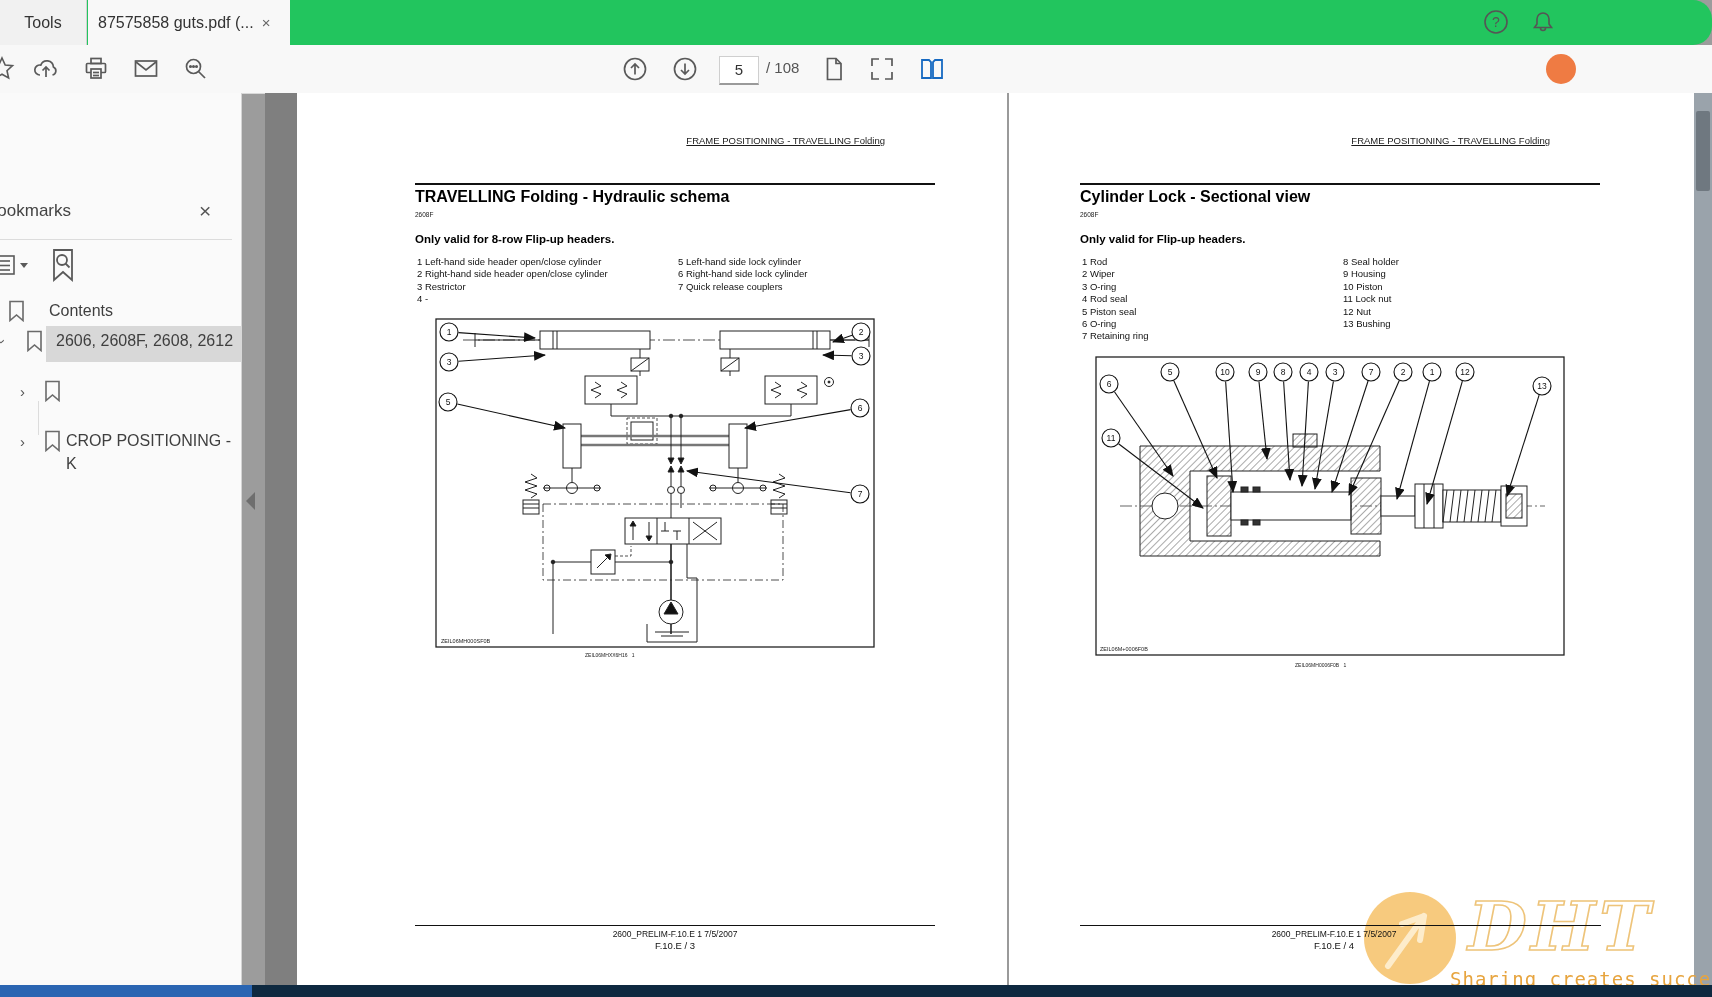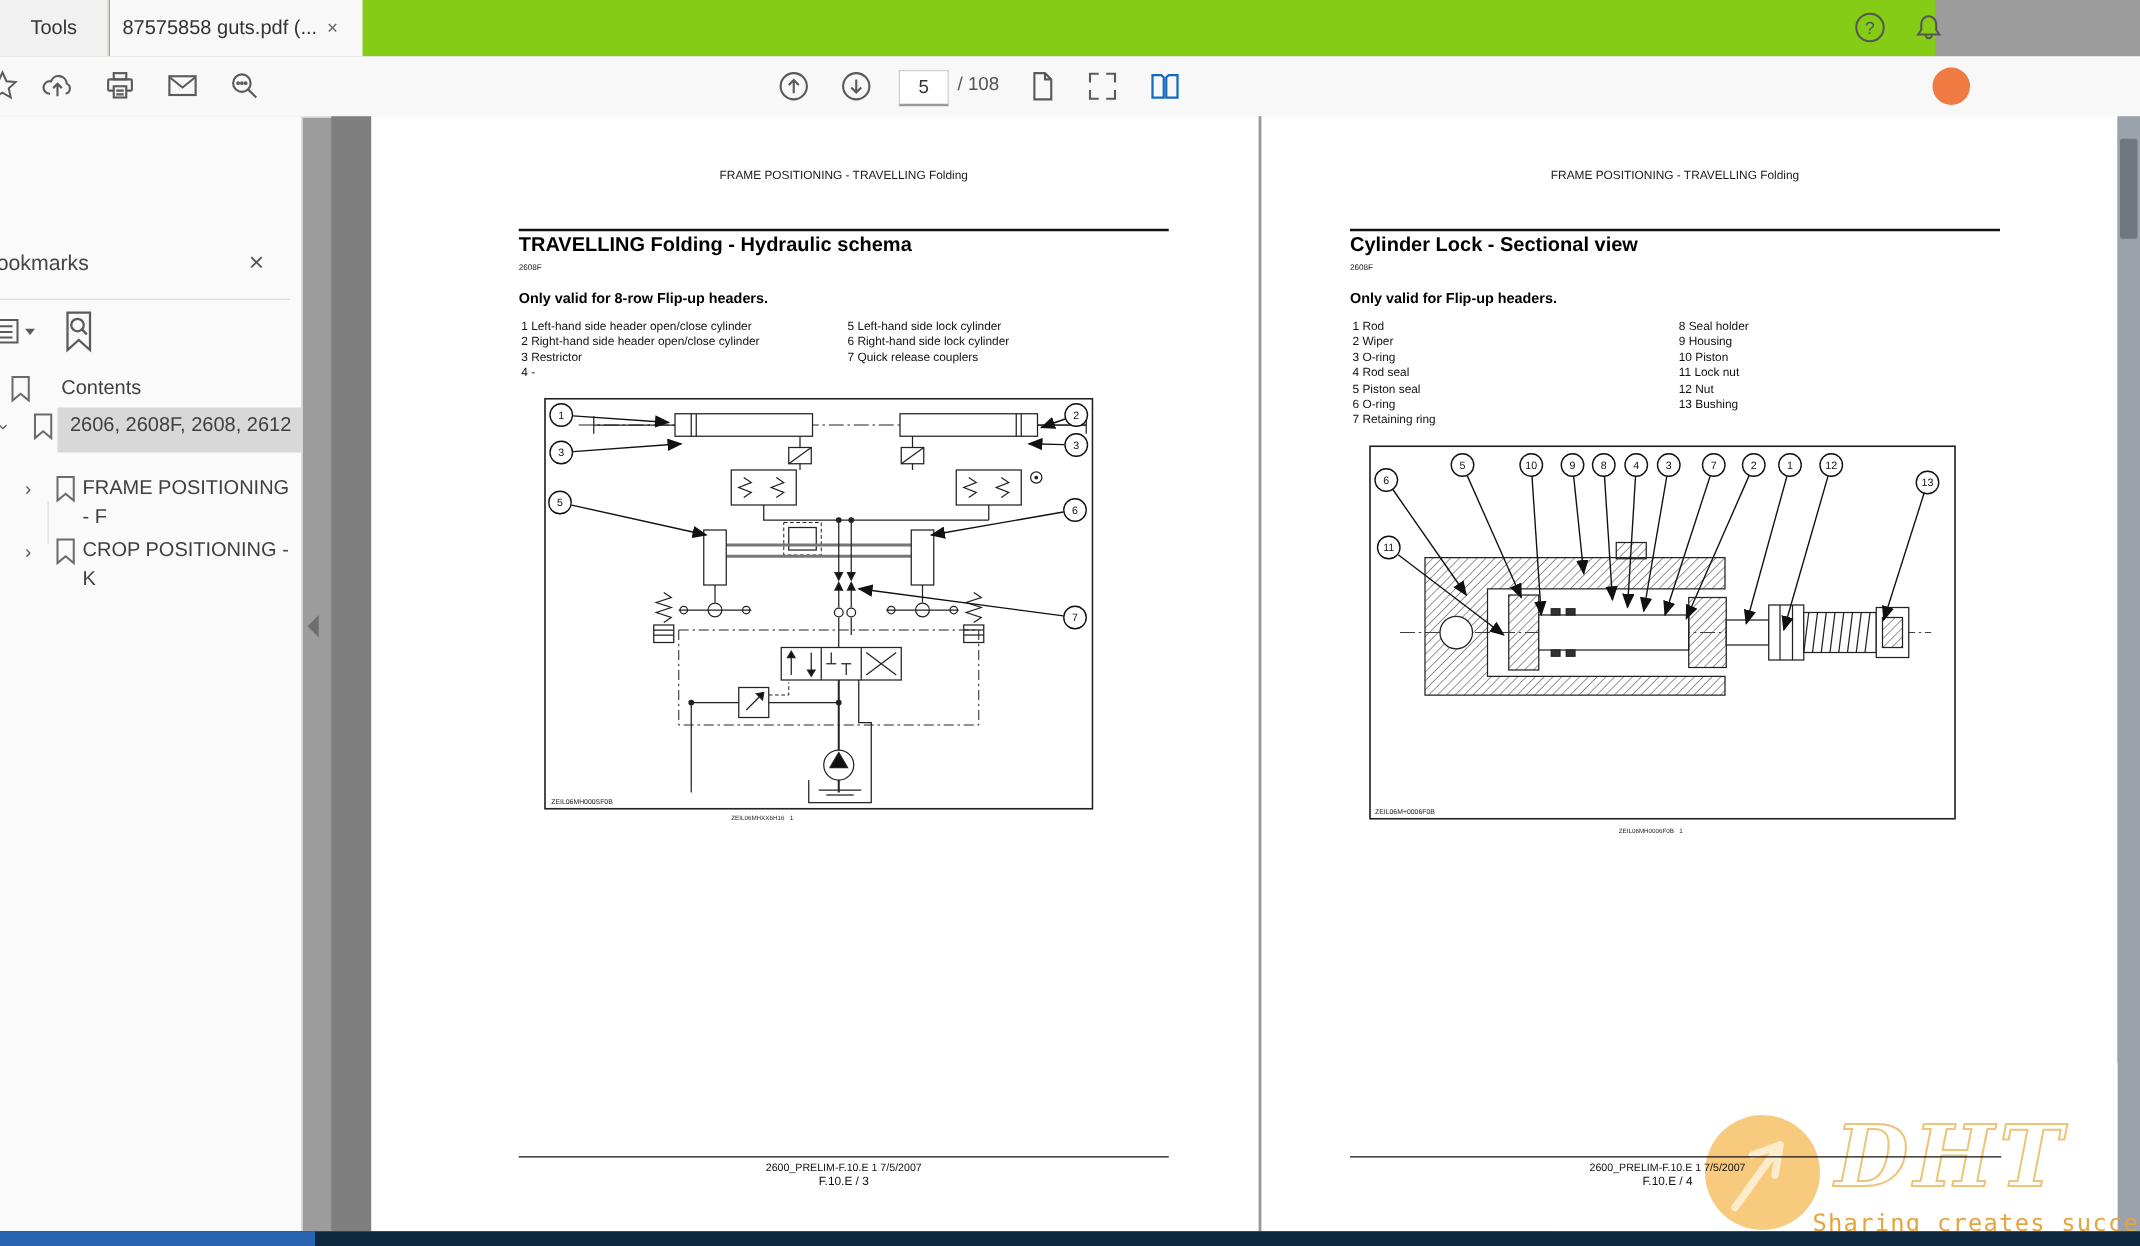--- a/index.html
+++ b/index.html
@@ -1,19 +1,19 @@
 <!DOCTYPE html>
 <html><head>
 <meta charset="utf-8">
 <style>
   html,body{margin:0;padding:0;}
   .app{position:relative;width:1712px;height:997px;overflow:hidden;
        font-family:"Liberation Sans","DejaVu Sans",sans-serif;background:#9c9c9c;}
   
-  .tabbar{position:absolute;left:0;top:0;width:1548px;height:45px;background:#84cc16;}
+  .tabbar{position:absolute;left:0;top:0;width:1712px;height:45px;background:#22c55e;border-radius:19px;}
   .tab{position:absolute;top:0;height:45px;display:flex;align-items:center;font-size:16px;color:#333;}
   .tab.tools{left:0;width:86px;background:#f1f1f1;border-right:1px solid #d2d2d2;justify-content:center;}
   .tab.doc{left:88px;width:202px;background:#f8f8f8;padding:12px 10px;box-sizing:border-box;}
   .tab.doc .close{margin-left:8px;color:#666;font-size:15px;cursor:default;}
   .tb-right-ic{position:absolute;top:8px;width:28px;height:28px;color:#555;}
   
   .toolbar{position:absolute;left:0;top:45px;width:1712px;height:48px;background:#f8f8f8;border-bottom:1px solid #d9d9d9;}
   .ticon{position:absolute;top:10px;width:28px;height:28px;}
   .ticon svg{width:28px;height:28px;}
   .pgbox{position:absolute;left:719px;top:56px;width:38px;height:26px;background:#fff;border:1px solid #cfcfcf;
@@ -32,21 +32,21 @@
   .chev{position:absolute;color:#555;font-size:15px;}
   .chev.down{transform:rotate(90deg);}
   .ribbon{position:absolute;width:17px;height:22px;}
   .sb-label{position:absolute;line-height:23px;white-space:pre;}
   .collapse{position:absolute;left:246px;top:492px;width:0;height:0;border-top:9px solid transparent;
             border-bottom:9px solid transparent;border-right:9px solid #6e6e6e;}
   
   .strip{position:absolute;left:265px;top:93px;width:32px;height:892px;background:#7f7f7f;}
   .page{position:absolute;top:93px;height:892px;background:#fff;}
   .page-divider{position:absolute;left:1007px;top:93px;width:2px;height:892px;background:#9a9a9a;}
-  .runhead{position:absolute;top:135px;font-size:9.5px;color:#1a1a1a;text-align:center;width:420px;}
+  .runhead{position:absolute;top:135px;font-size:9.5px;color:#1a1a1a;text-align:right;width:420px;text-decoration:underline;}
   .trule{position:absolute;top:183px;height:1.6px;background:#111;}
   .ptitle{position:absolute;top:188px;font-size:16px;font-weight:bold;color:#000;}
   .pmodel{position:absolute;top:211px;font-size:6.5px;color:#222;}
   .psub{position:absolute;top:233px;font-size:11.5px;font-weight:bold;color:#000;}
   .legend{position:absolute;top:256px;font-size:9.5px;color:#111;line-height:12.4px;white-space:pre;}
   .figure{position:absolute;}
   .figcap{position:absolute;font-size:5px;color:#222;}
   .frule{position:absolute;top:925px;height:1.2px;background:#111;z-index:6;}
   .footer{position:absolute;top:929px;text-align:center;color:#111;z-index:6;}
   .footer .f1{font-size:8.5px;}
@@ -203,22 +203,20 @@
           <span class="ribbon" style="left: 26px; top: 1px;"><svg width="17" height="22" viewBox="0 0 17 22" fill="none" stroke="#6a6a6a" stroke-width="1.6">
               <path d="M2 1.5 h13 v19 l-6.5-5.5 -6.5 5.5 z"></path>
             </svg></span>
           <span class="sb-label" style="left: 56px; top: 0px;">2606, 2608F, 2608, 2612</span>
         </div>
         <div class="sb-row" style="top: 286px; height: 48px;">
           <span class="chev" style="left: 20px; top: 4px;">›</span>
           <span class="ribbon" style="left: 44px; top: 1px;"><svg width="17" height="22" viewBox="0 0 17 22" fill="none" stroke="#6a6a6a" stroke-width="1.6">
               <path d="M2 1.5 h13 v19 l-6.5-5.5 -6.5 5.5 z"></path>
             </svg></span>
-          <span class="sb-label" style="left: 66px; top: 0px;">FRAME POSITIONING
-- F</span>
         </div>
         <div class="sb-row" style="top: 336px; height: 48px;">
           <span class="chev" style="left: 20px; top: 4px;">›</span>
           <span class="ribbon" style="left: 44px; top: 1px;"><svg width="17" height="22" viewBox="0 0 17 22" fill="none" stroke="#6a6a6a" stroke-width="1.6">
               <path d="M2 1.5 h13 v19 l-6.5-5.5 -6.5 5.5 z"></path>
             </svg></span>
           <span class="sb-label" style="left: 66px; top: 0px;">CROP POSITIONING -
 K</span>
         </div>
       </div>

